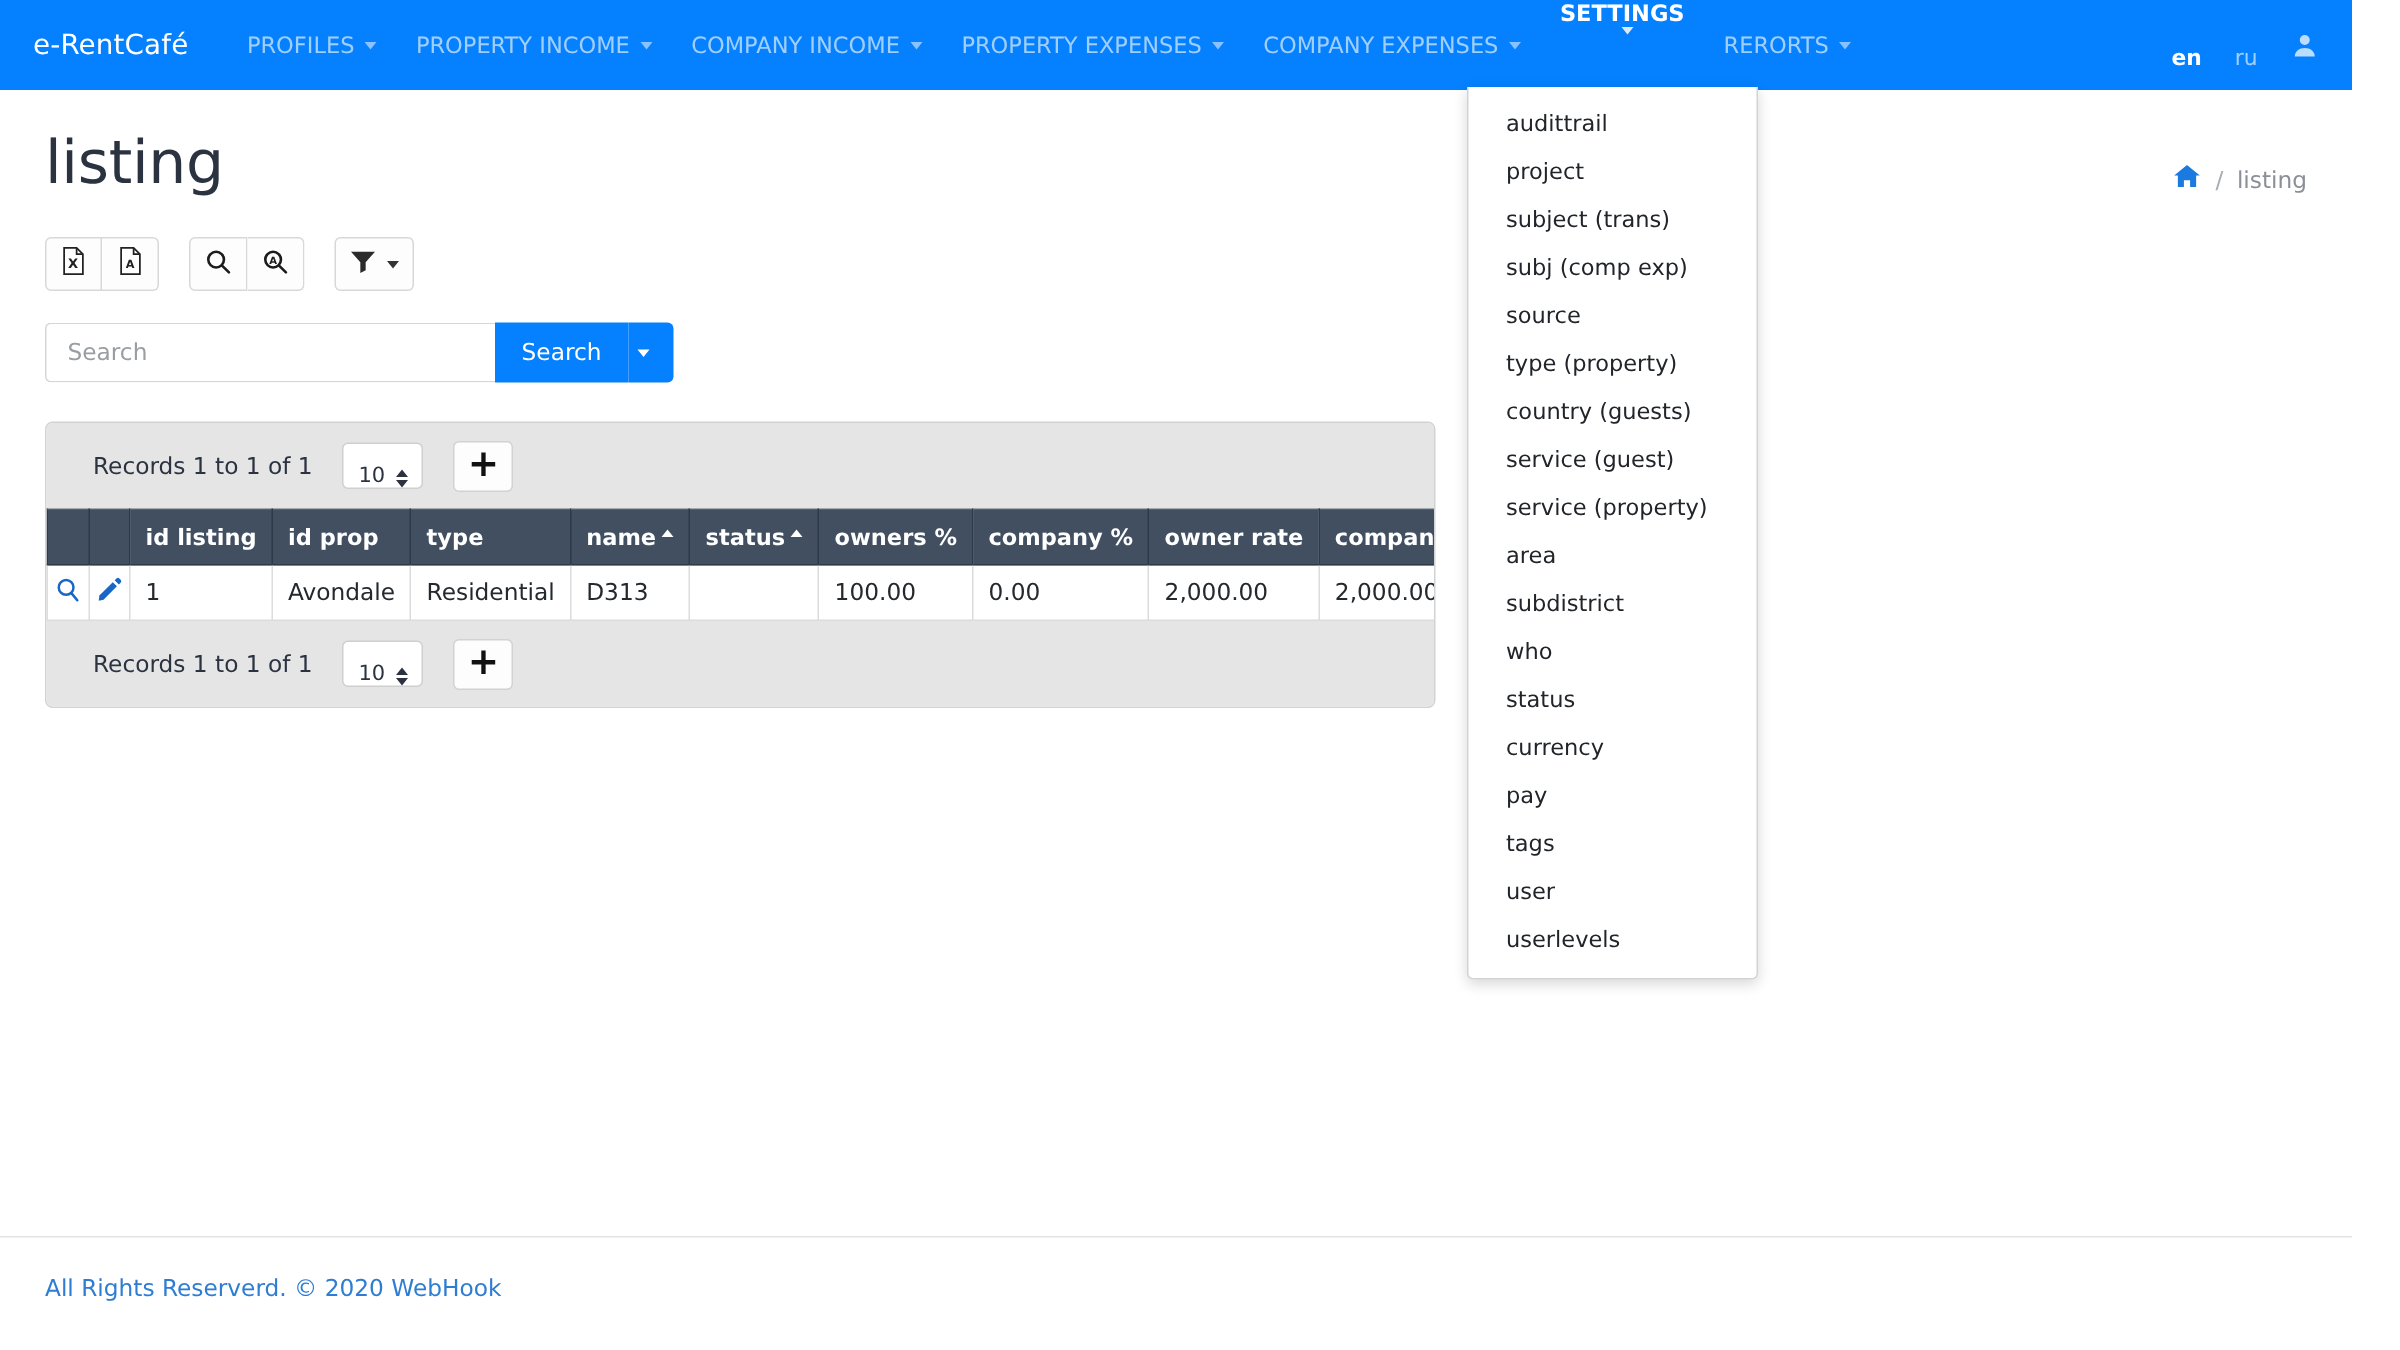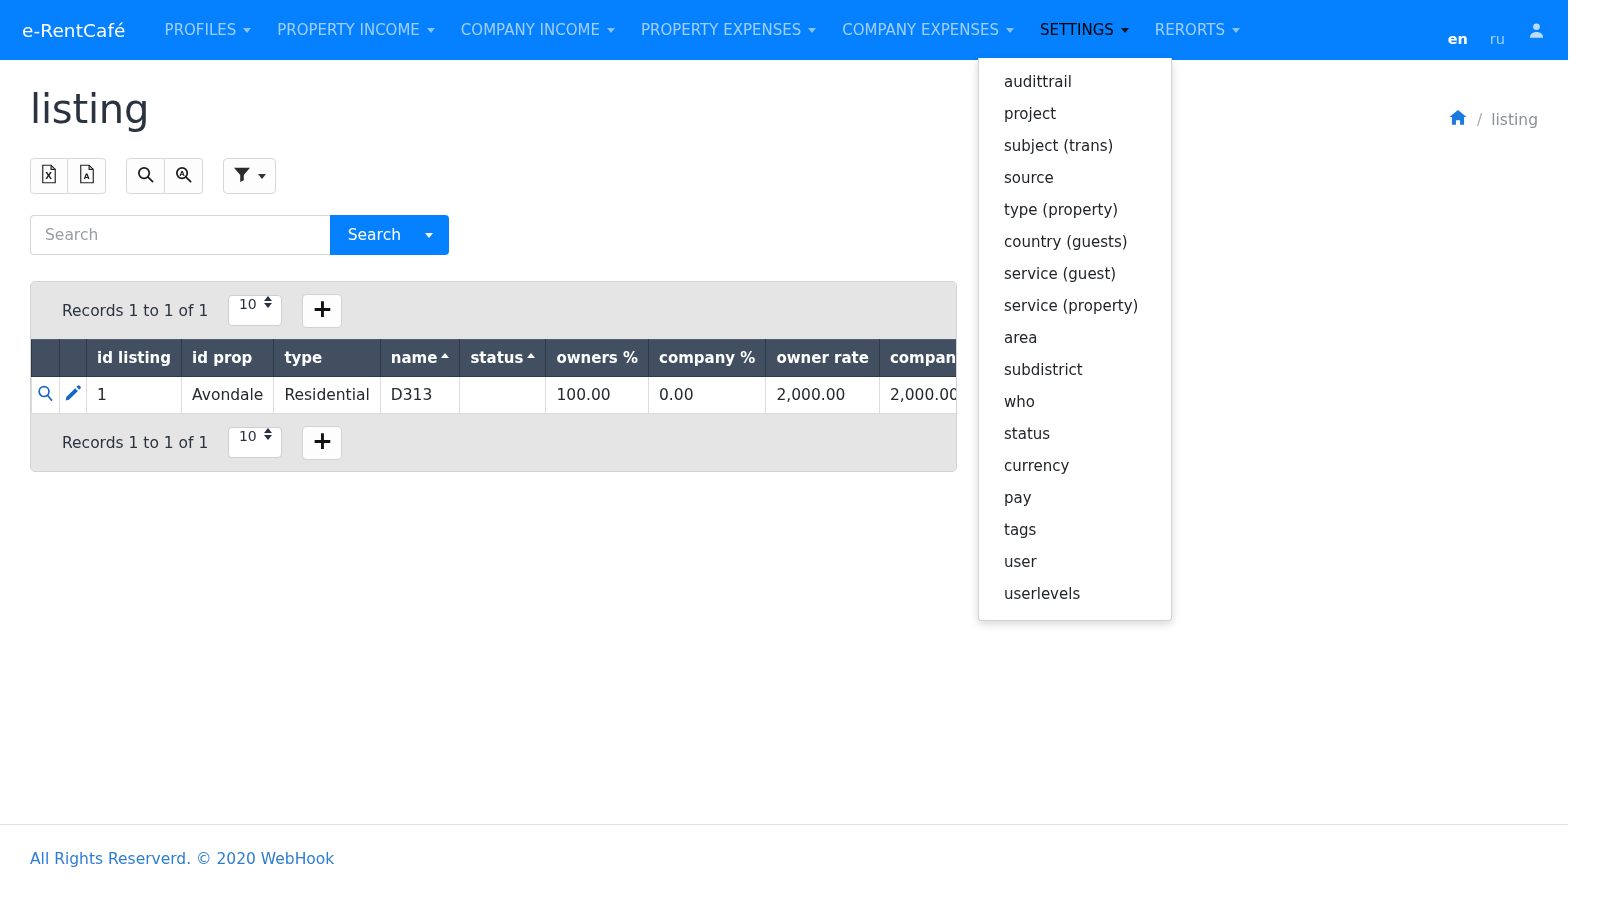--- a/index.html
+++ b/index.html
@@ -39,21 +39,21 @@
   .nav-items { display: flex; align-items: center; }
   .nav-item {
     display: flex; align-items: center;
     color: rgba(255,255,255,.62);
     font-size: 15px;
     padding: 0 13px;
     height: 60px;
     white-space: nowrap;
     cursor: pointer;
   }
-  .nav-item.active { color: #000000; font-weight: normal; }
+  .nav-item.active { color: #ffffff; font-weight: bold; flex-direction: column; }
   .caret {
     display: inline-block;
     width: 0; height: 0;
     margin-left: 7px;
     border-left: 4.5px solid transparent;
     border-right: 4.5px solid transparent;
     border-top: 5px solid currentColor;
     opacity: .85;
   }
   .nav-right {
@@ -203,21 +203,21 @@
     height: 57px;
   }
   .pager-label { font-size: 15.5px; color: #2b3340; white-space: nowrap; }
   .pager-select {
     position: relative;
     border: 1px solid #cfcfcf;
     border-radius: 4px;
     background: #fff;
     height: 31px;
     min-width: 54px;
-    display: flex; align-items: flex-start; justify-content: center;
+    display: flex; align-items: flex-end; justify-content: center;
     gap: 7px;
     padding: 0 9px;
     font-size: 14px;
     color: #2b3340;
     cursor: pointer;
   }
   .spin {
     display: flex; flex-direction: column; gap: 2px; line-height: 0;
   }
   .spin i {
@@ -336,20 +336,21 @@
           <path d="M3.6 21c0-4.6 3.8-7.2 8.4-7.2s8.4 2.6 8.4 7.2z"></path>
         </svg>
       </span>
     </div>
   </div>
 
   <div class="dropdown-menu">
     <span class="dropdown-item">audittrail</span>
     <span class="dropdown-item">project</span>
     <span class="dropdown-item">subject (trans)</span>
+    <span class="dropdown-item">subj (comp exp)</span>
     <span class="dropdown-item">source</span>
     <span class="dropdown-item">type (property)</span>
     <span class="dropdown-item">country (guests)</span>
     <span class="dropdown-item">service (guest)</span>
     <span class="dropdown-item">service (property)</span>
     <span class="dropdown-item">area</span>
     <span class="dropdown-item">subdistrict</span>
     <span class="dropdown-item">who</span>
     <span class="dropdown-item">status</span>
     <span class="dropdown-item">currency</span>

